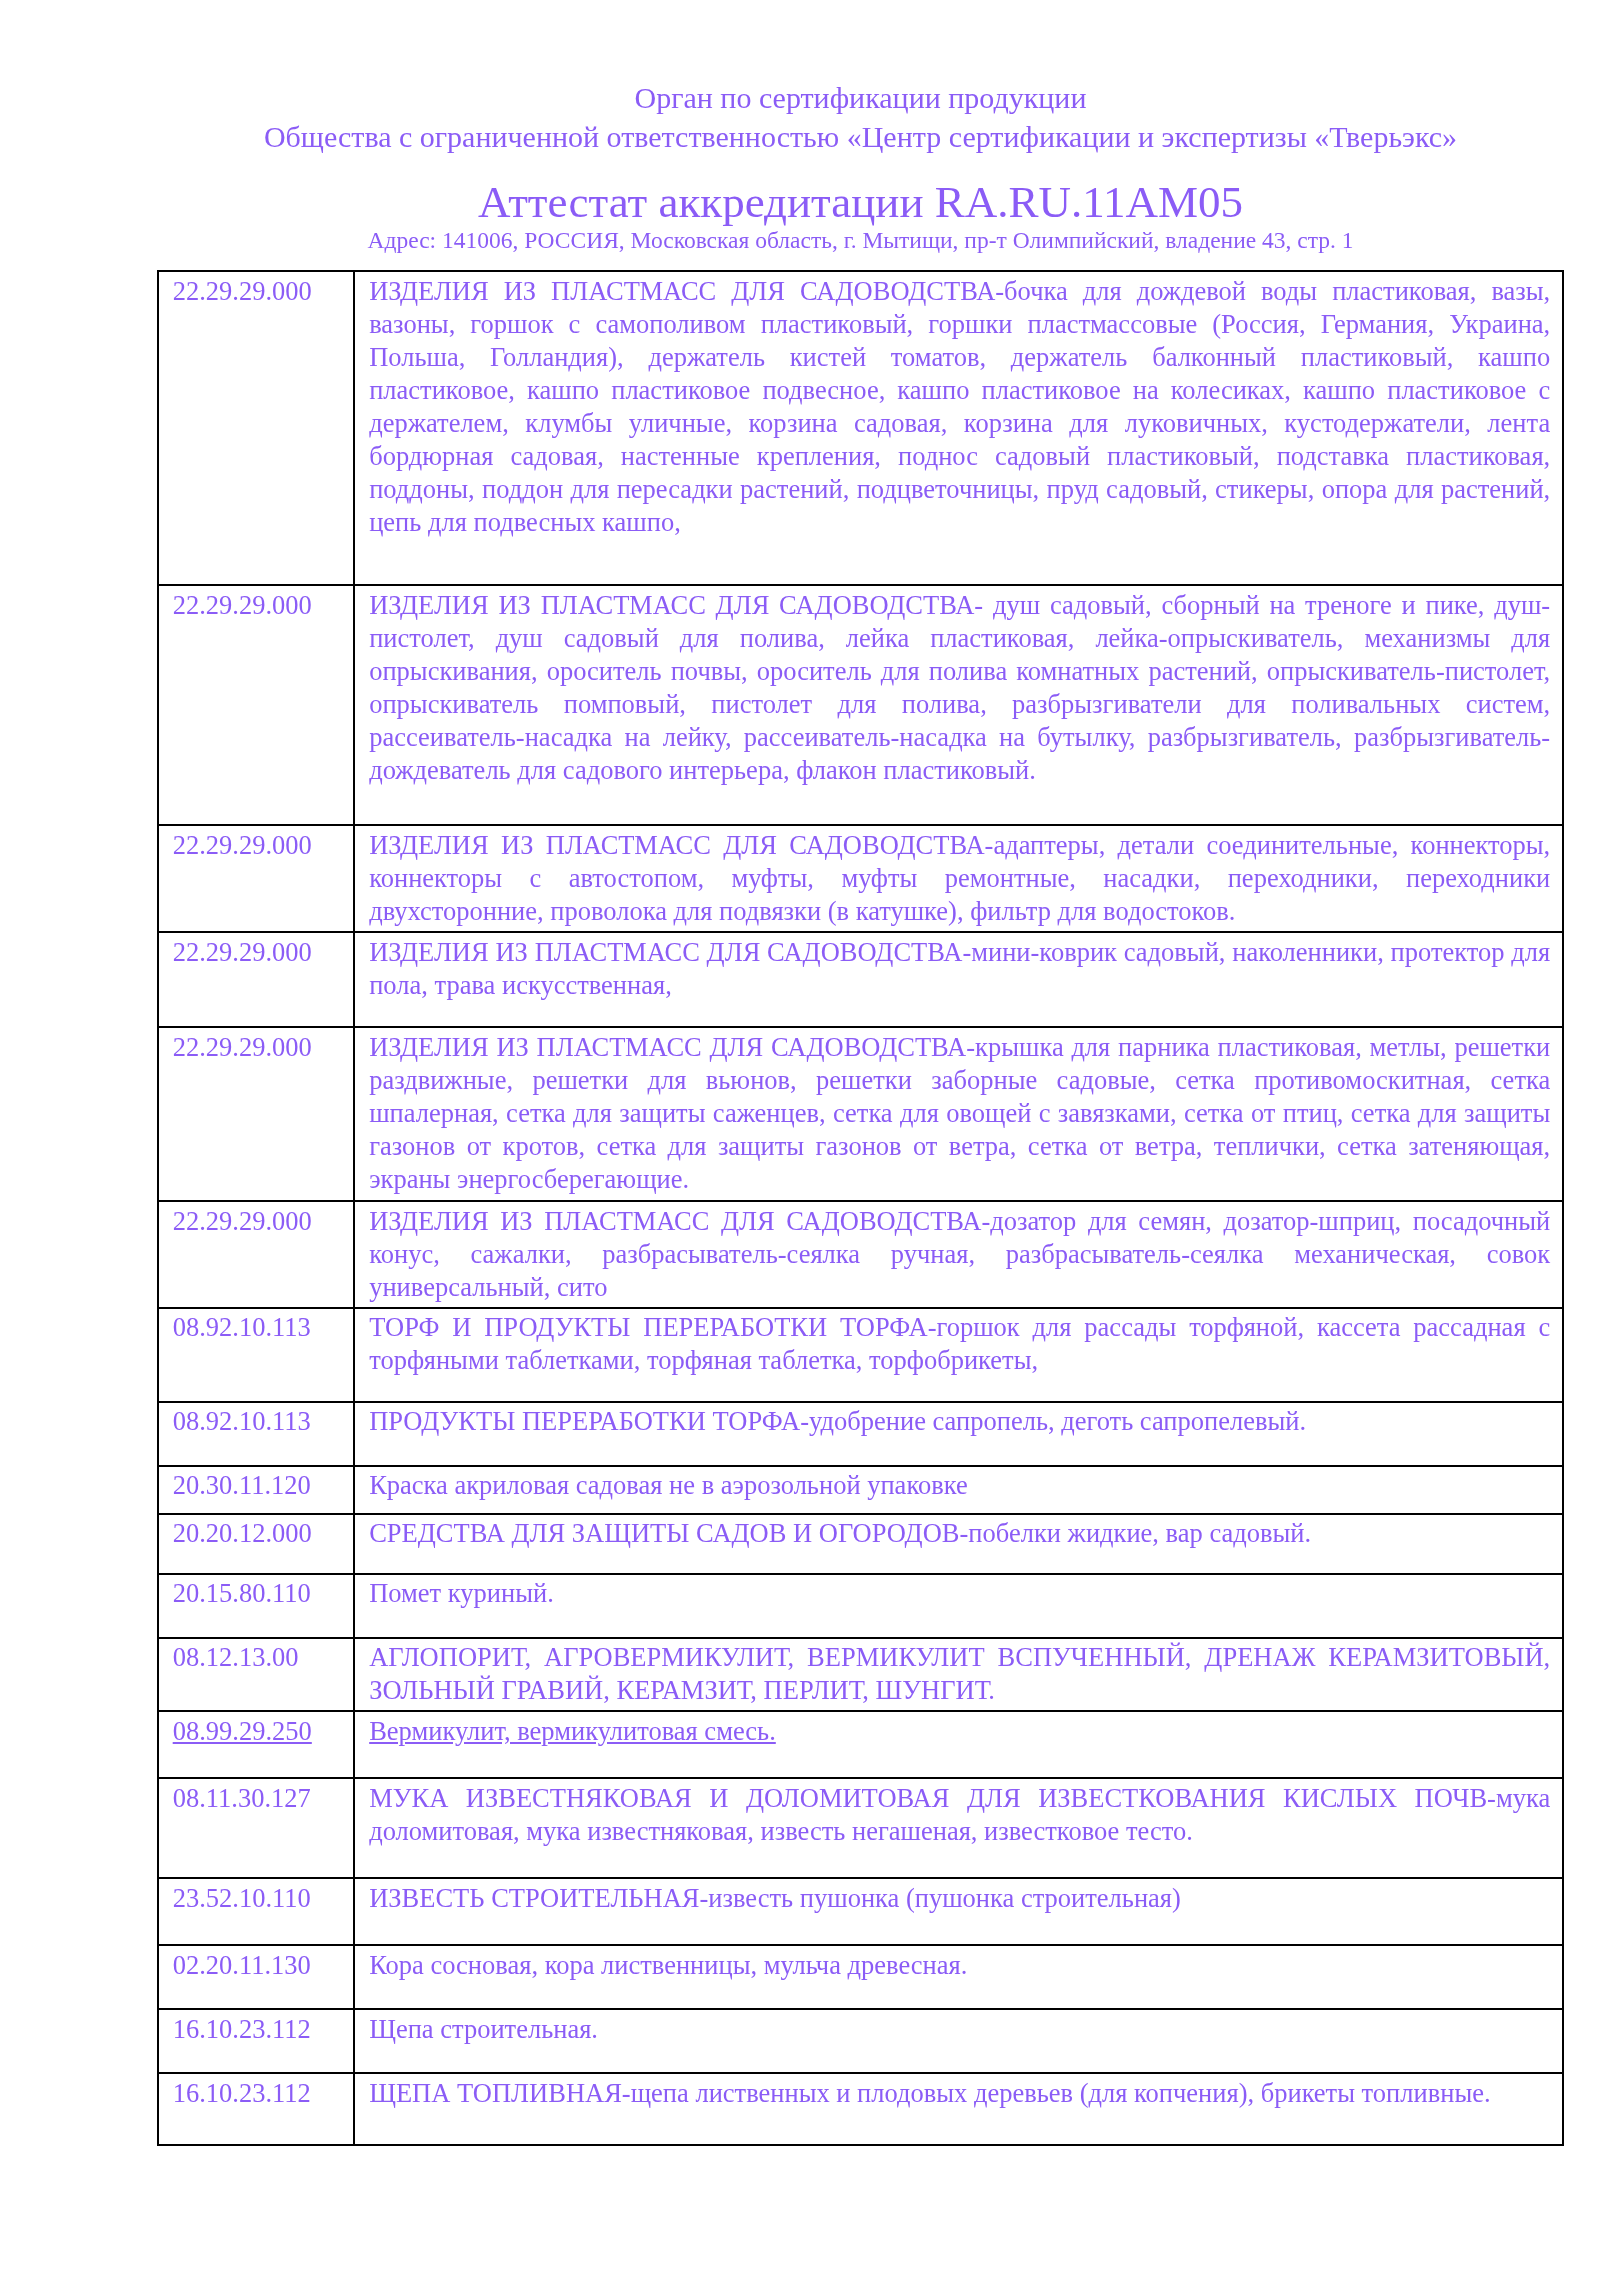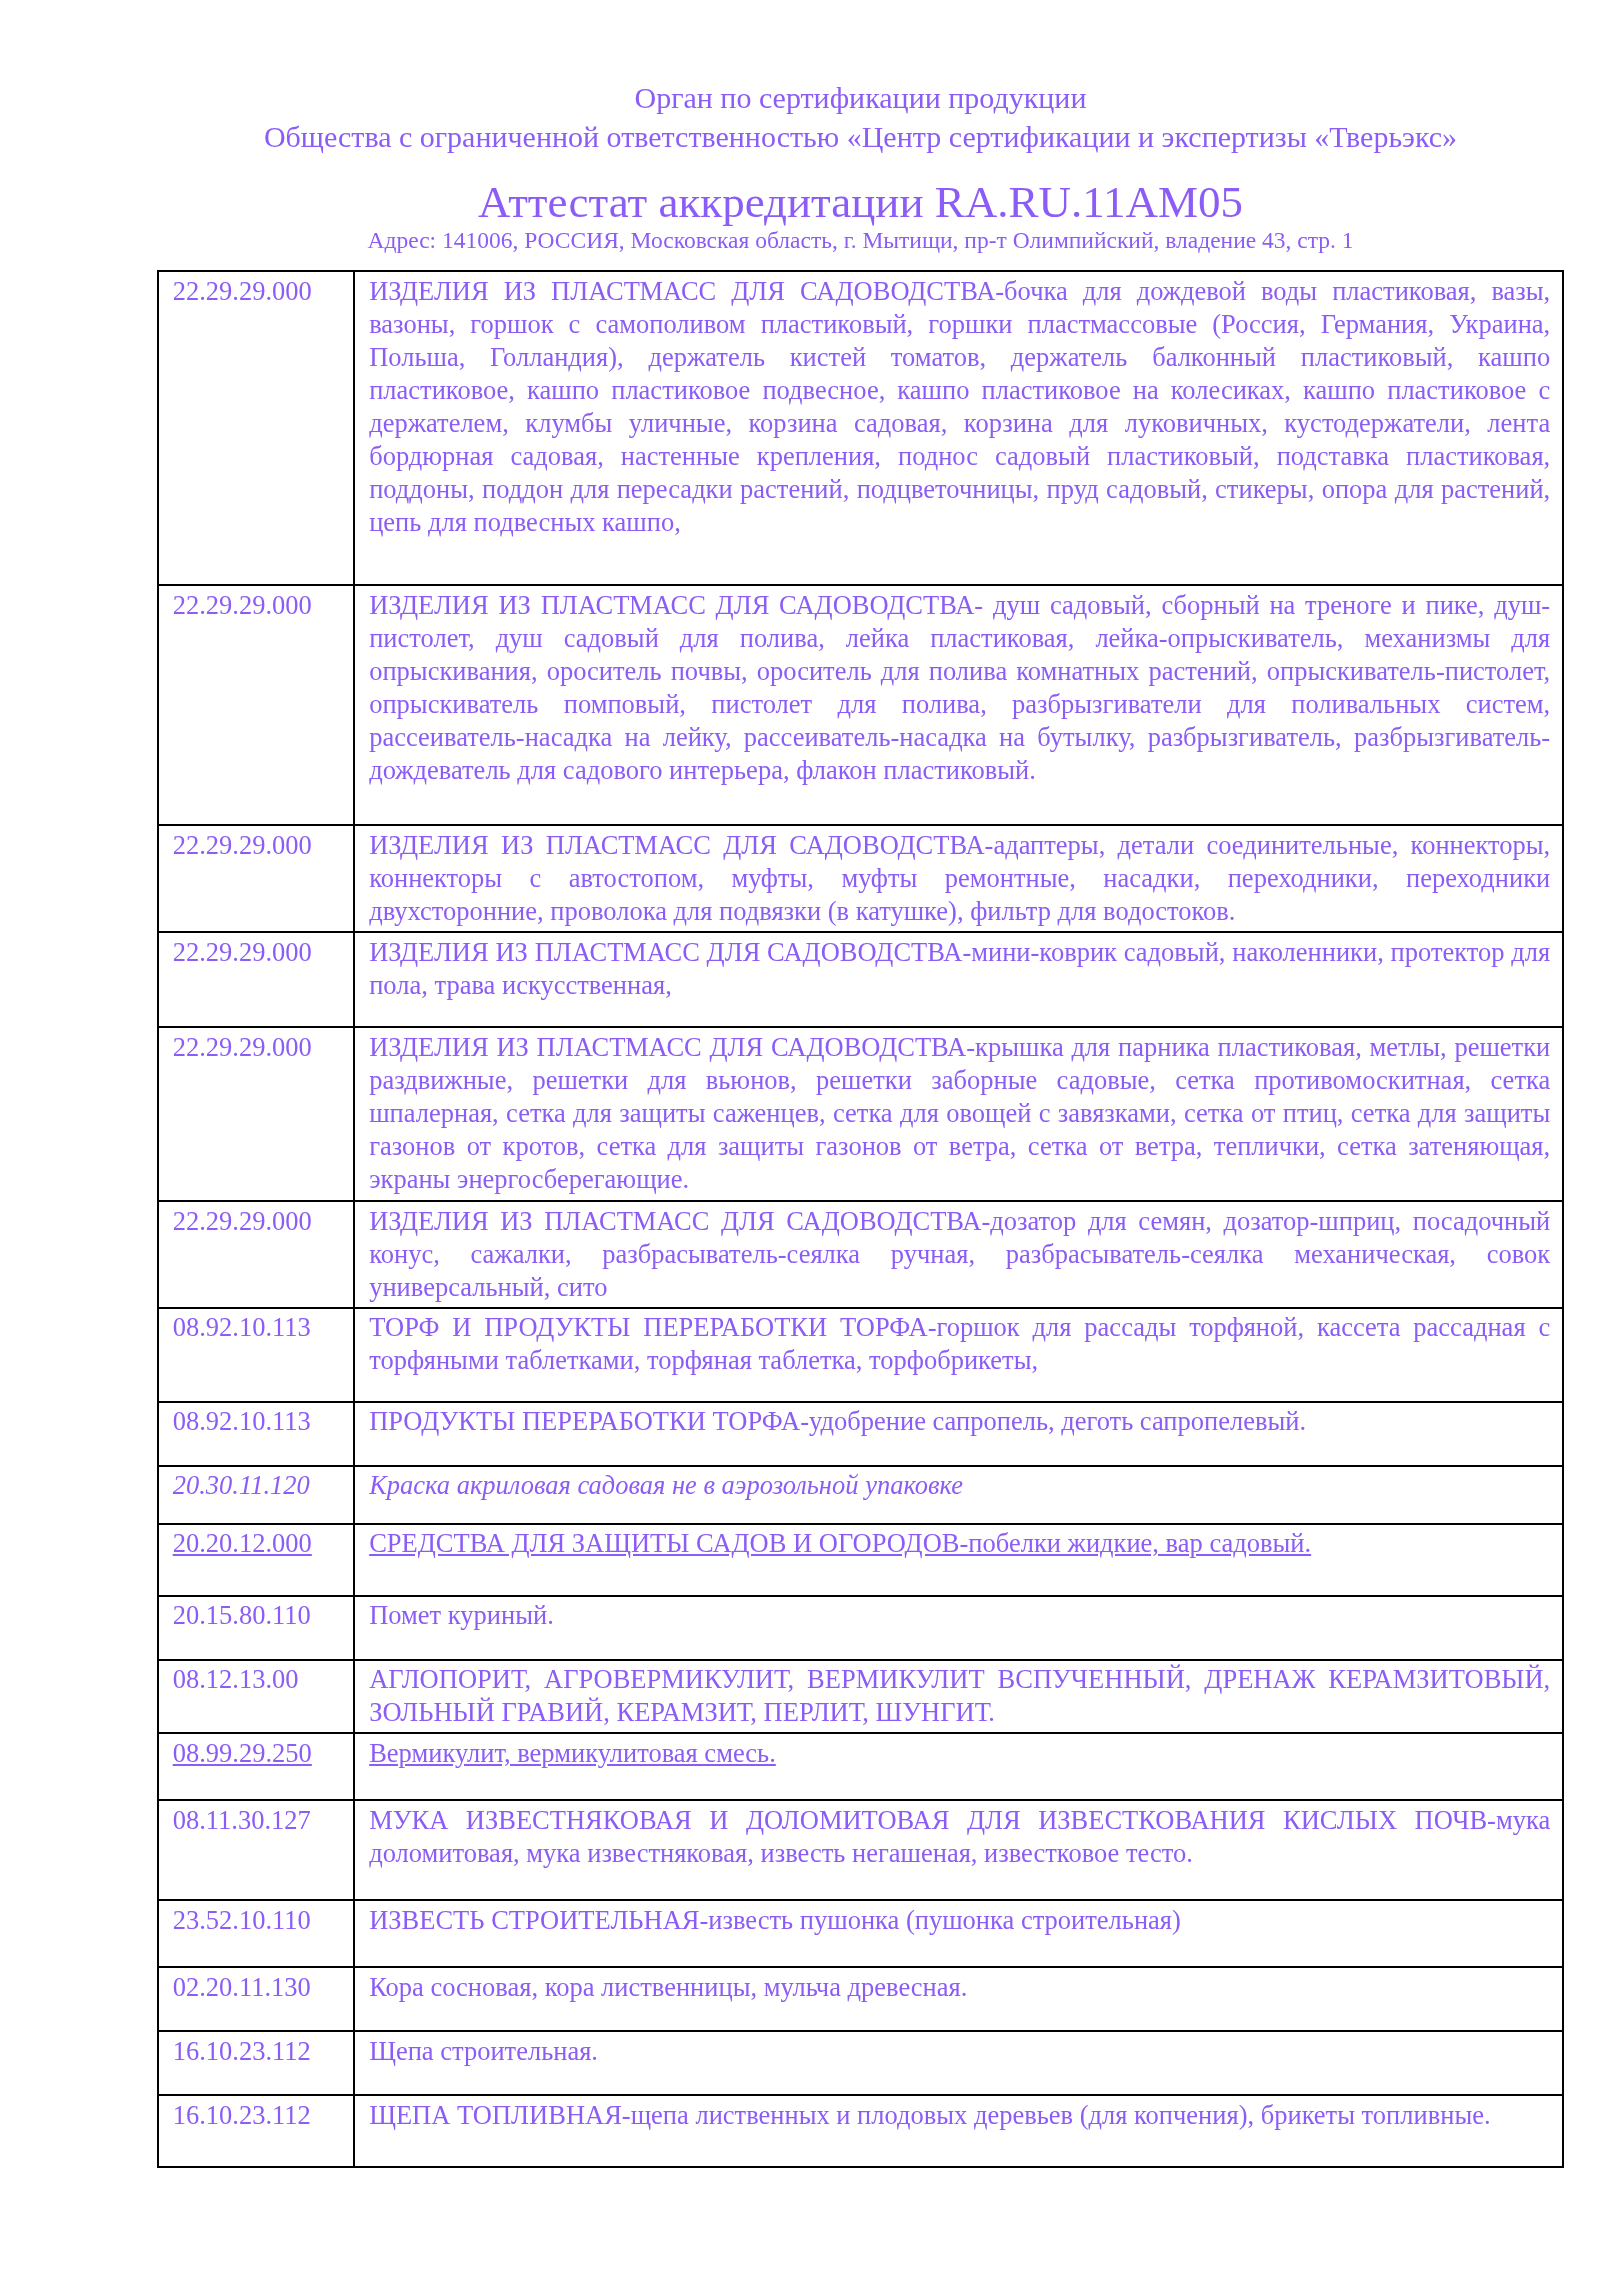--- a/index.html
+++ b/index.html
@@ -50,22 +50,22 @@
   }
   
   tr:nth-child(1)  { height: 314px; }
   tr:nth-child(2)  { height: 240px; }
   tr:nth-child(3)  { height: 103px; }
   tr:nth-child(4)  { height: 95px;  }
   tr:nth-child(5)  { height: 174px; }
   tr:nth-child(6)  { height: 100px; }
   tr:nth-child(7)  { height: 94px;  }
   tr:nth-child(8)  { height: 64px;  }
-  tr:nth-child(9)  { height: 58px; font-style: italic;  }
-  tr:nth-child(10) { height: 72px; text-decoration: underline;  }
+  tr:nth-child(9)  { height: 48px;  }
+  tr:nth-child(10) { height: 60px;  }
   tr:nth-child(11) { height: 64px;  }
   tr:nth-child(12) { height: 72px;  }
   tr:nth-child(13) { height: 67px; text-decoration: underline;  }
   tr:nth-child(14) { height: 100px; font-family: Liberation Serif, serif; }
   tr:nth-child(15) { height: 67px;  }
   tr:nth-child(16) { height: 64px;  }
   tr:nth-child(17) { height: 64px;  }
   tr:nth-child(18) { height: 72px;  }
 </style>
 </head>

